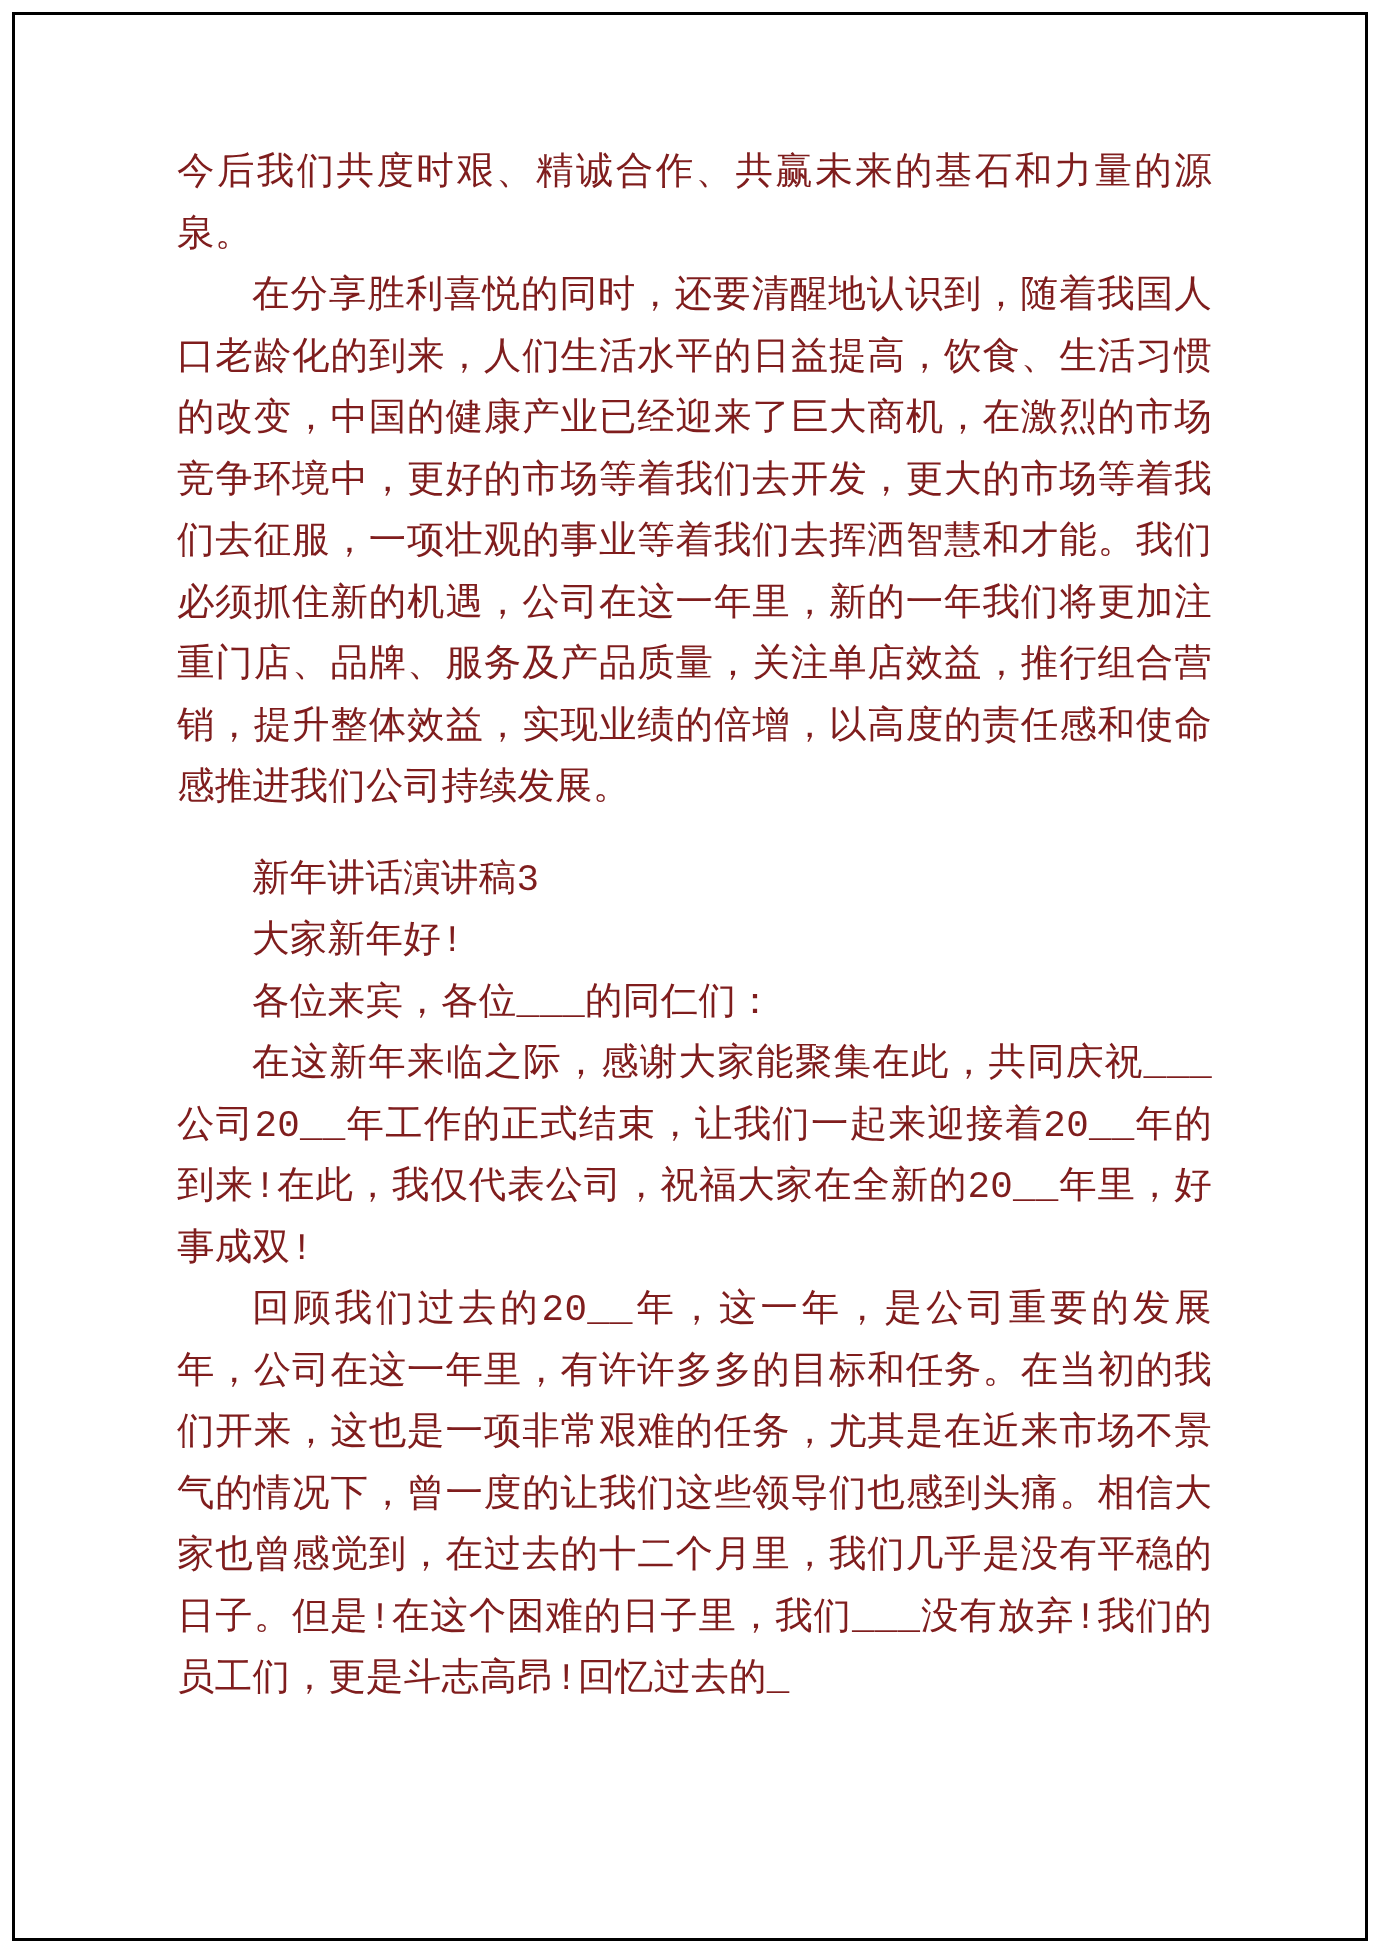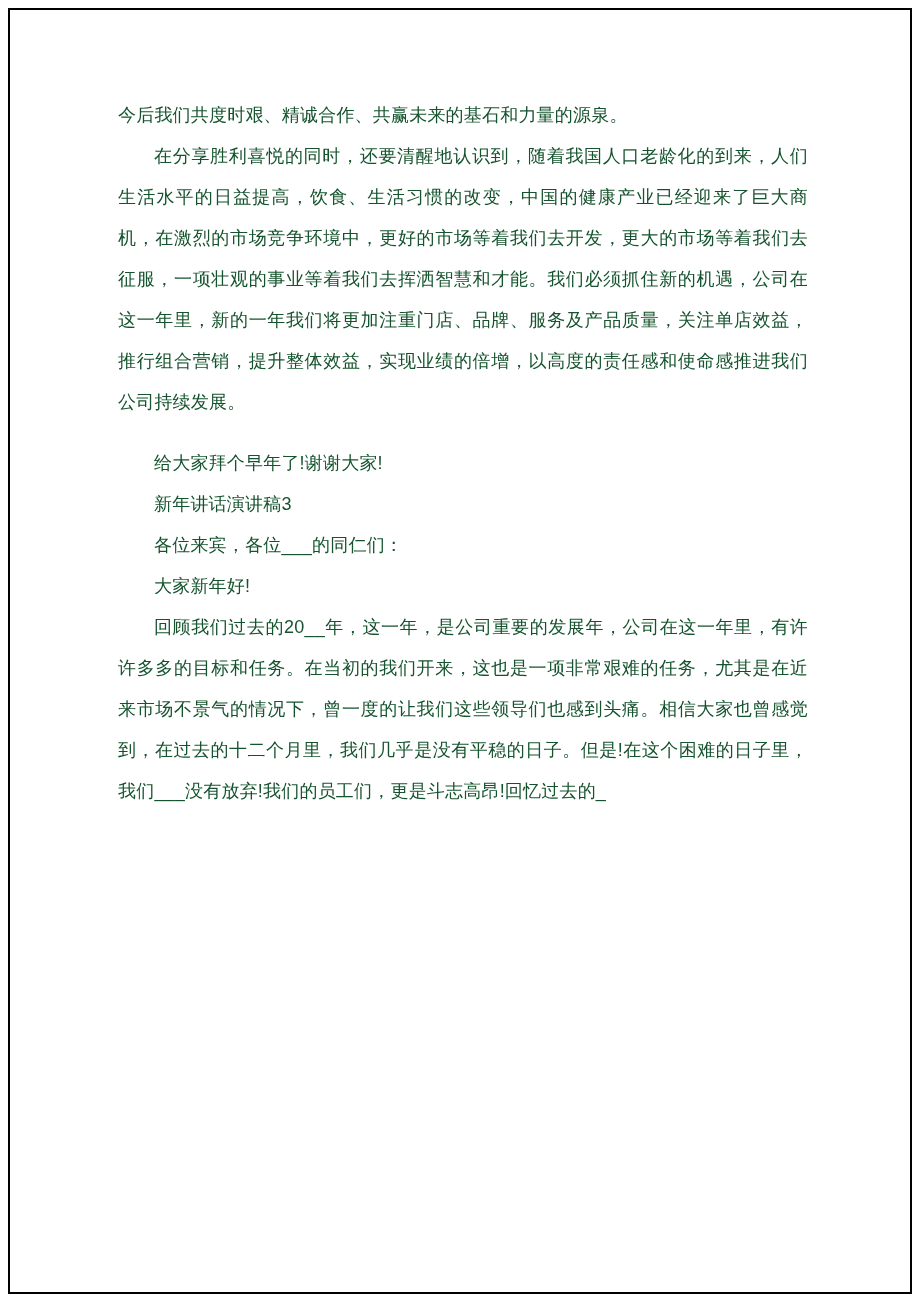--- a/index.html
+++ b/index.html
@@ -33,46 +33,46 @@
   }
   #doc-body {
     position: absolute;
     left: 118px;
     top: 95px;
     width: 690px;
     box-sizing: border-box;
   }
   p.para {
     margin: 0;
-    font-size: 18px;
+    font-size: 25px;
     line-height: 41px;
     text-align: justify;
     text-justify: inter-ideograph;
     letter-spacing: 0.2px;
-    font-family: Liberation Sans, sans-serif;
+    font-family: Liberation Mono, monospace;
     font-weight: 400;
-    color: #14532d;
+    color: #7f1d1d;
     word-break: break-all;
   }
   p.indent {
     text-indent: 2em;
   }
   .gap {
     height: 20px;
   }
 </style>
 </head>
 <body>
 
 <div id="page">
   <div class="page-border"></div>
 
   <div id="doc-body">
     <p class="para">今后我们共度时艰、精诚合作、共赢未来的基石和力量的源泉。</p>
     <p class="para indent">在分享胜利喜悦的同时，还要清醒地认识到，随着我国人口老龄化的到来，人们生活水平的日益提高，饮食、生活习惯的改变，中国的健康产业已经迎来了巨大商机，在激烈的市场竞争环境中，更好的市场等着我们去开发，更大的市场等着我们去征服，一项壮观的事业等着我们去挥洒智慧和才能。我们必须抓住新的机遇，公司在这一年里，新的一年我们将更加注重门店、品牌、服务及产品质量，关注单店效益，推行组合营销，提升整体效益，实现业绩的倍增，以高度的责任感和使命感推进我们公司持续发展。</p>
     <div class="gap"></div>
-    <p class="para indent">给大家拜个早年了!谢谢大家!</p>
     <p class="para indent">新年讲话演讲稿3</p>
+    <p class="para indent">大家新年好!</p>
     <p class="para indent">各位来宾，各位___的同仁们：</p>
-    <p class="para indent">大家新年好!</p>
+    <p class="para indent">在这新年来临之际，感谢大家能聚集在此，共同庆祝___公司20__年工作的正式结束，让我们一起来迎接着20__年的到来!在此，我仅代表公司，祝福大家在全新的20__年里，好事成双!</p>
     <p class="para indent">回顾我们过去的20__年，这一年，是公司重要的发展年，公司在这一年里，有许许多多的目标和任务。在当初的我们开来，这也是一项非常艰难的任务，尤其是在近来市场不景气的情况下，曾一度的让我们这些领导们也感到头痛。相信大家也曾感觉到，在过去的十二个月里，我们几乎是没有平稳的日子。但是!在这个困难的日子里，我们___没有放弃!我们的员工们，更是斗志高昂!回忆过去的_</p>
   </div>
 </div>
 
 </body></html>

